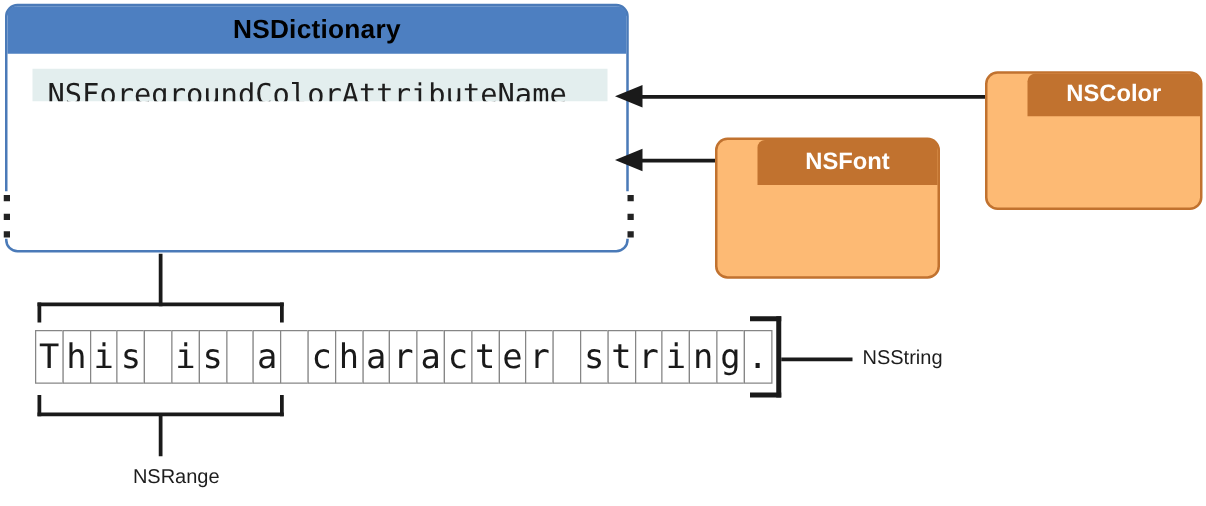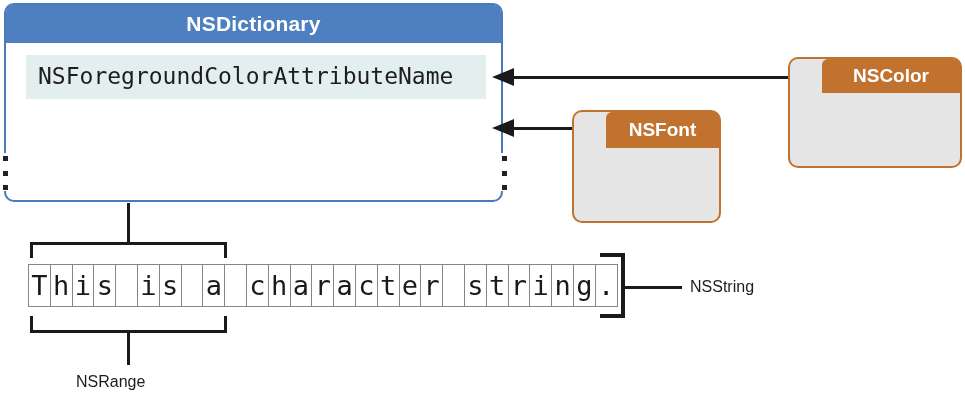--- a/index.html
+++ b/index.html
@@ -12,67 +12,67 @@
     --cell-border:#868686;
   }
   *{margin:0;padding:0;box-sizing:border-box;}
   body{background:#ffffff;font-family:"Liberation Sans",sans-serif;}
   .canvas{position:relative;width:965px;height:405px;background:#ffffff;overflow:hidden;}
 
   
   .dict-box{position:absolute;left:4px;top:3px;width:499px;height:199px;
     background:#fff;border:2.5px solid var(--dictionary-border);border-radius:10px;}
   .dict-header{height:38px;background:var(--dictionary-header);
-    border-radius:7px 7px 0 0;color:#ffffff;font-weight:bold;font-size:21px;
+    border-radius:7px 7px 0 0;color:#000000;font-weight:bold;font-size:21px;
     text-align:center;line-height:38px;letter-spacing:.2px;}
-  .attr-row{position:absolute;left:26px;width:460px;height:44px;
+  .attr-row{position:absolute;left:26px;width:460px;height:26px;
     background:var(--attribute-row-bg);color:var(--text);
     font-family:"DejaVu Sans Mono",monospace;font-size:23px;line-height:42px;
     padding-left:12px;white-space:nowrap;overflow:hidden;}
   .row-1{top:55px;}
   .row-2{top:107px;}
 
   
   .border-gap{position:absolute;top:153px;width:11px;height:38px;background:#fff;}
   .gap-left{left:0px;}
   .gap-right{left:496px;}
   .dots{position:absolute;top:156px;width:5px;height:34px;
     display:flex;flex-direction:column;justify-content:space-between;}
   .dots-left{left:3px;}
   .dots-right{left:502px;}
   .dot{width:5px;height:5px;background:#222;}
 
   
-  .class-box{position:absolute;background:#e5e5e5;border:2.5px solid var(--class-box);
+  .class-box{position:absolute;background:#fdba74;border:2.5px solid var(--class-box);
     border-radius:10px;padding-left:32px;}
   .class-header{background:var(--class-box);border-radius:6px 6px 0 0;color:#fff;
     font-weight:bold;font-size:19px;text-align:center;}
   .nscolor-box{left:788px;top:57px;width:174px;height:111px;}
   .nscolor-box .class-header{height:34px;line-height:34px;}
-  .nsfont-box{left:572px;top:110px;width:149px;height:113px;}
+  .nsfont-box{left:572px;top:110px;width:180px;height:113px;}
   .nsfont-box .class-header{height:36px;line-height:36px;}
 
   
   .h-line{position:absolute;height:3px;background:var(--line);}
   .v-line{position:absolute;width:3px;background:var(--line);}
   .arrow-head{position:absolute;width:0;height:0;
     border-top:9px solid transparent;border-bottom:9px solid transparent;
     border-right:22px solid var(--line);}
 
   
   .cells{position:absolute;left:28px;top:264px;height:43px;display:flex;}
   .cell{width:22.8px;height:43px;margin-left:-1px;border:1.3px solid var(--cell-border);
     background:#fff;color:var(--line);font-family:"DejaVu Sans Mono",monospace;
     font-size:27px;display:flex;align-items:center;justify-content:center;
     white-space:pre;}
   .cell:first-child{margin-left:0;}
 
   
   .diagram-label{position:absolute;color:var(--text);font-size:16px;line-height:22px;}
-  .nsrange-label{left:76px;top:371px;width:150px;}
+  .nsrange-label{left:66px;top:371px;width:150px;text-align:center;}
   .nsstring-label{left:690px;top:276px;}
 </style>
 </head>
 <body>
 
 <div class="canvas">
 
   <div class="dict-box">
     <div class="dict-header">NSDictionary</div>
   </div>

